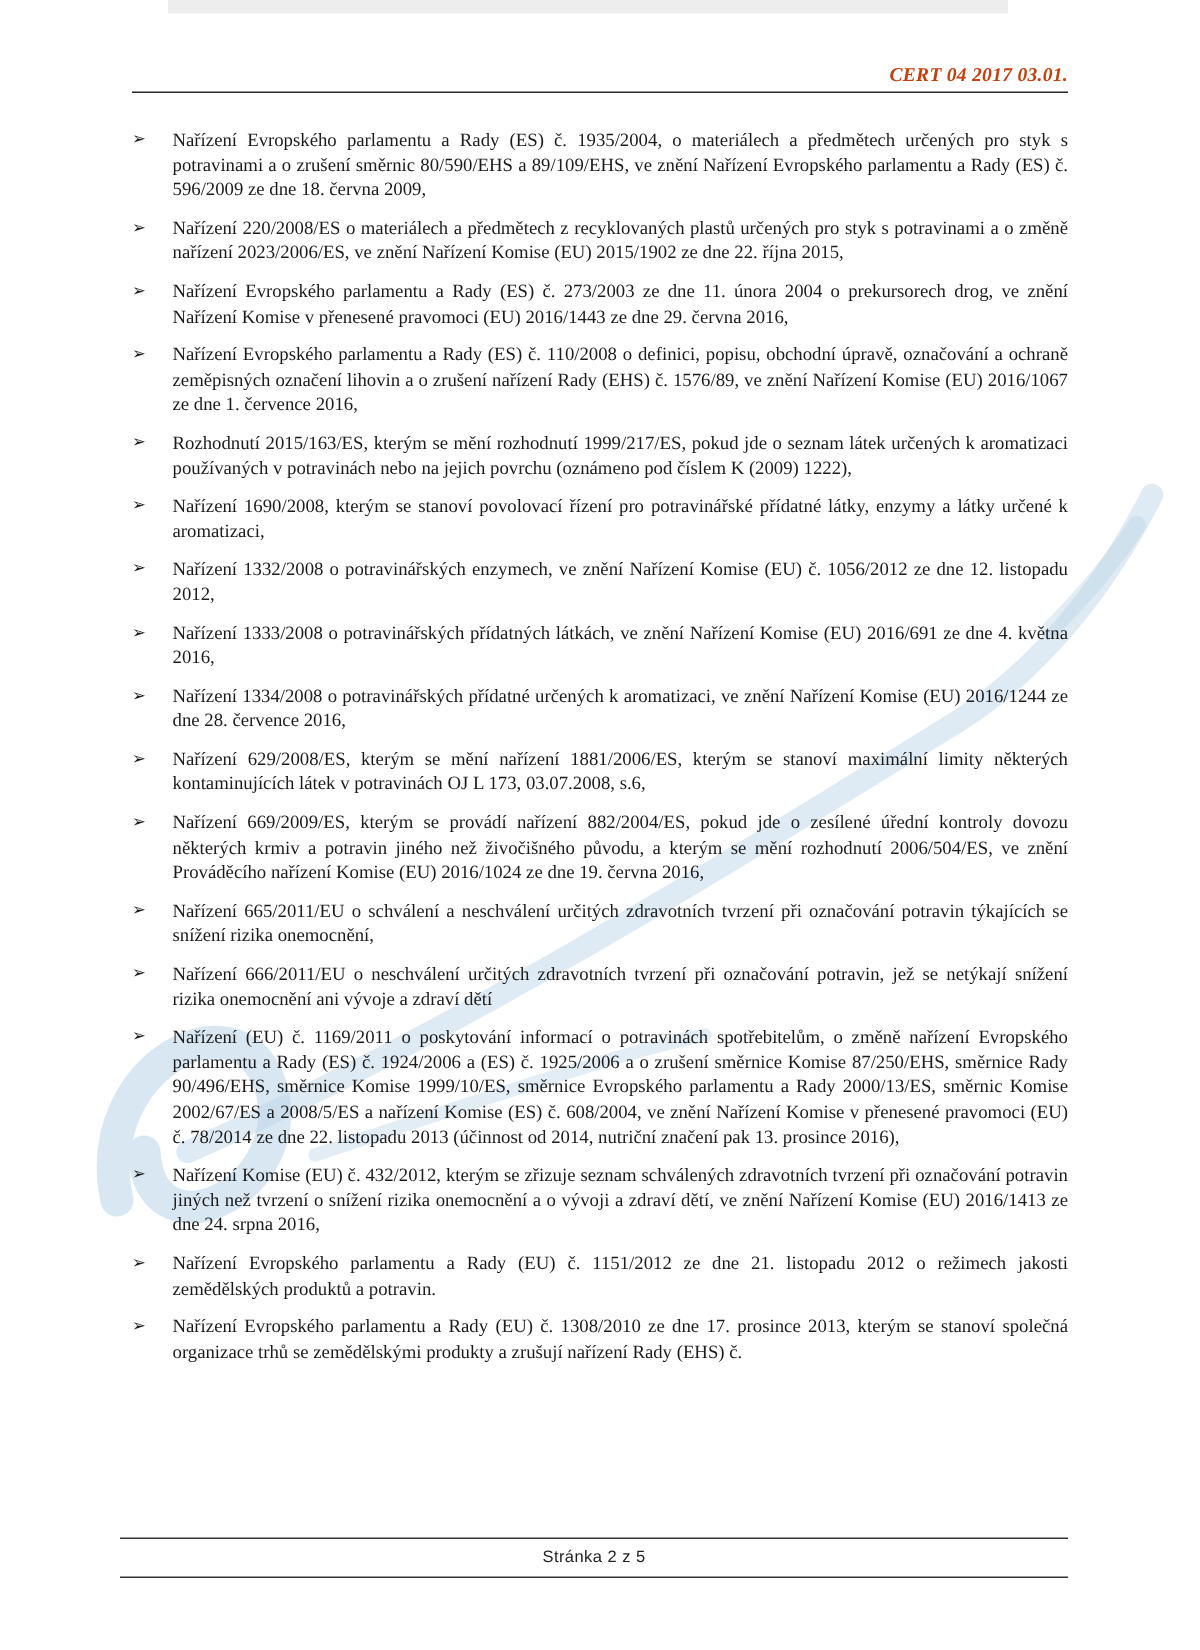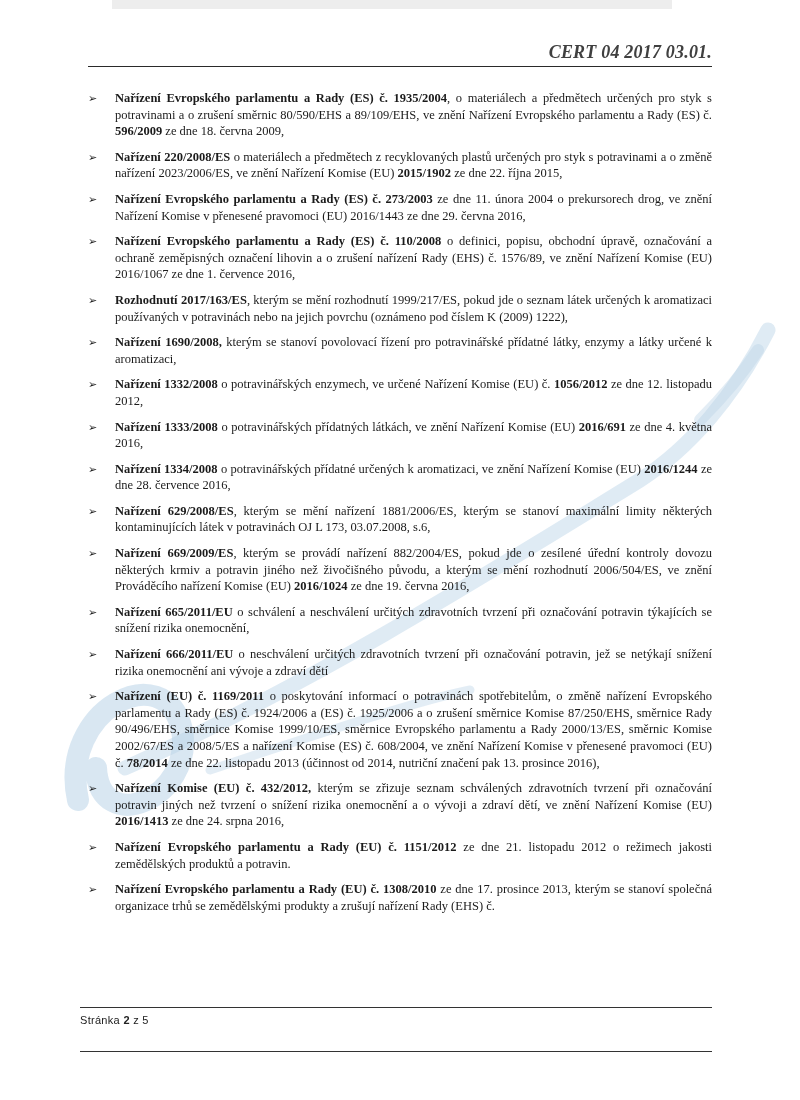--- a/index.html
+++ b/index.html
@@ -20,51 +20,52 @@
   }
   .content {
     position: relative; z-index: 1;
     margin: 0 88px;
   }
   .header {
     padding-top: 42px;
     text-align: right;
     font-style: italic;
     font-weight: bold;
-    font-size: 18px;
+    font-size: 13px;
     letter-spacing: 0.2px;
-    color: #404040;
+    color: #c2410c;
   }
   .header-rule {
     border-bottom: 1.6px solid #2a2a2a;
     margin-top: 3px;
   }
   .list { margin-top: 23px; }
   .item { display: flex; margin-bottom: 9px; }
   .bullet {
     flex: 0 0 27px;
     width: 27px;
     font-size: 11px;
     line-height: 16.6px;
     color: #1b1b1b;
   }
   .item-text {
     flex: 1;
     font-size: 12.5px;
     line-height: 16.6px;
     text-align: justify;
   }
-  .bold { font-weight: bold; }
+  .bold { font-weight: normal; }
   .footer {
     position: absolute;
     left: 80px; right: 88px;
     bottom: 48px;
     border-top: 1.2px solid #333;
     border-bottom: 1.2px solid #333;
-    padding: 6px 0 25px 0;
+    padding: 6px 0 7px 0;
+    text-align: center;
     z-index: 1;
     background: transparent;
   }
   .footer-text {
     font-family: "Liberation Sans", sans-serif;
     font-size: 11px;
     color: #222;
     letter-spacing: 0.3px;
   }
 </style>
@@ -100,29 +101,29 @@
       <div class="item">
         <span class="bullet">➢</span>
         <div class="item-text"><span class="bold">Nařízení Evropského parlamentu a Rady (ES) č. 273/2003</span><span> ze dne 11. února 2004 o prekursorech drog, ve znění Nařízení Komise v přenesené pravomoci (EU) 2016/1443 ze dne 29. června 2016,</span></div>
       </div>
       <div class="item">
         <span class="bullet">➢</span>
         <div class="item-text"><span class="bold">Nařízení Evropského parlamentu a Rady (ES) č. 110/2008</span><span> o definici, popisu, obchodní úpravě, označování a ochraně zeměpisných označení lihovin a o zrušení nařízení Rady (EHS) č. 1576/89, ve znění Nařízení Komise (EU) 2016/1067 ze dne 1. července 2016,</span></div>
       </div>
       <div class="item">
         <span class="bullet">➢</span>
-        <div class="item-text"><span class="bold">Rozhodnutí 2017/163/ES</span><span>, kterým se mění rozhodnutí 1999/217/ES, pokud jde o seznam látek určených k aromatizaci používaných v potravinách nebo na jejich povrchu (oznámeno pod číslem K (2009) 1222),</span></div>
+        <div class="item-text"><span class="bold">Rozhodnutí 2015/163/ES</span><span>, kterým se mění rozhodnutí 1999/217/ES, pokud jde o seznam látek určených k aromatizaci používaných v potravinách nebo na jejich povrchu (oznámeno pod číslem K (2009) 1222),</span></div>
       </div>
       <div class="item">
         <span class="bullet">➢</span>
         <div class="item-text"><span class="bold">Nařízení 1690/2008,</span><span> kterým se stanoví povolovací řízení pro potravinářské přídatné látky, enzymy a látky určené k aromatizaci,</span></div>
       </div>
       <div class="item">
         <span class="bullet">➢</span>
-        <div class="item-text"><span class="bold">Nařízení 1332/2008</span><span> o potravinářských enzymech, ve určené Nařízení Komise (EU) č. </span><span class="bold">1056/2012</span><span> ze dne 12. listopadu 2012,</span></div>
+        <div class="item-text"><span class="bold">Nařízení 1332/2008</span><span> o potravinářských enzymech, ve znění Nařízení Komise (EU) č. </span><span class="bold">1056/2012</span><span> ze dne 12. listopadu 2012,</span></div>
       </div>
       <div class="item">
         <span class="bullet">➢</span>
         <div class="item-text"><span class="bold">Nařízení 1333/2008</span><span> o potravinářských přídatných látkách, ve znění Nařízení Komise (EU) </span><span class="bold">2016/691</span><span> ze dne 4. května 2016,</span></div>
       </div>
       <div class="item">
         <span class="bullet">➢</span>
         <div class="item-text"><span class="bold">Nařízení 1334/2008</span><span> o potravinářských přídatné určených k aromatizaci, ve znění Nařízení Komise (EU) </span><span class="bold">2016/1244</span><span> ze dne 28. července 2016,</span></div>
       </div>
       <div class="item">

